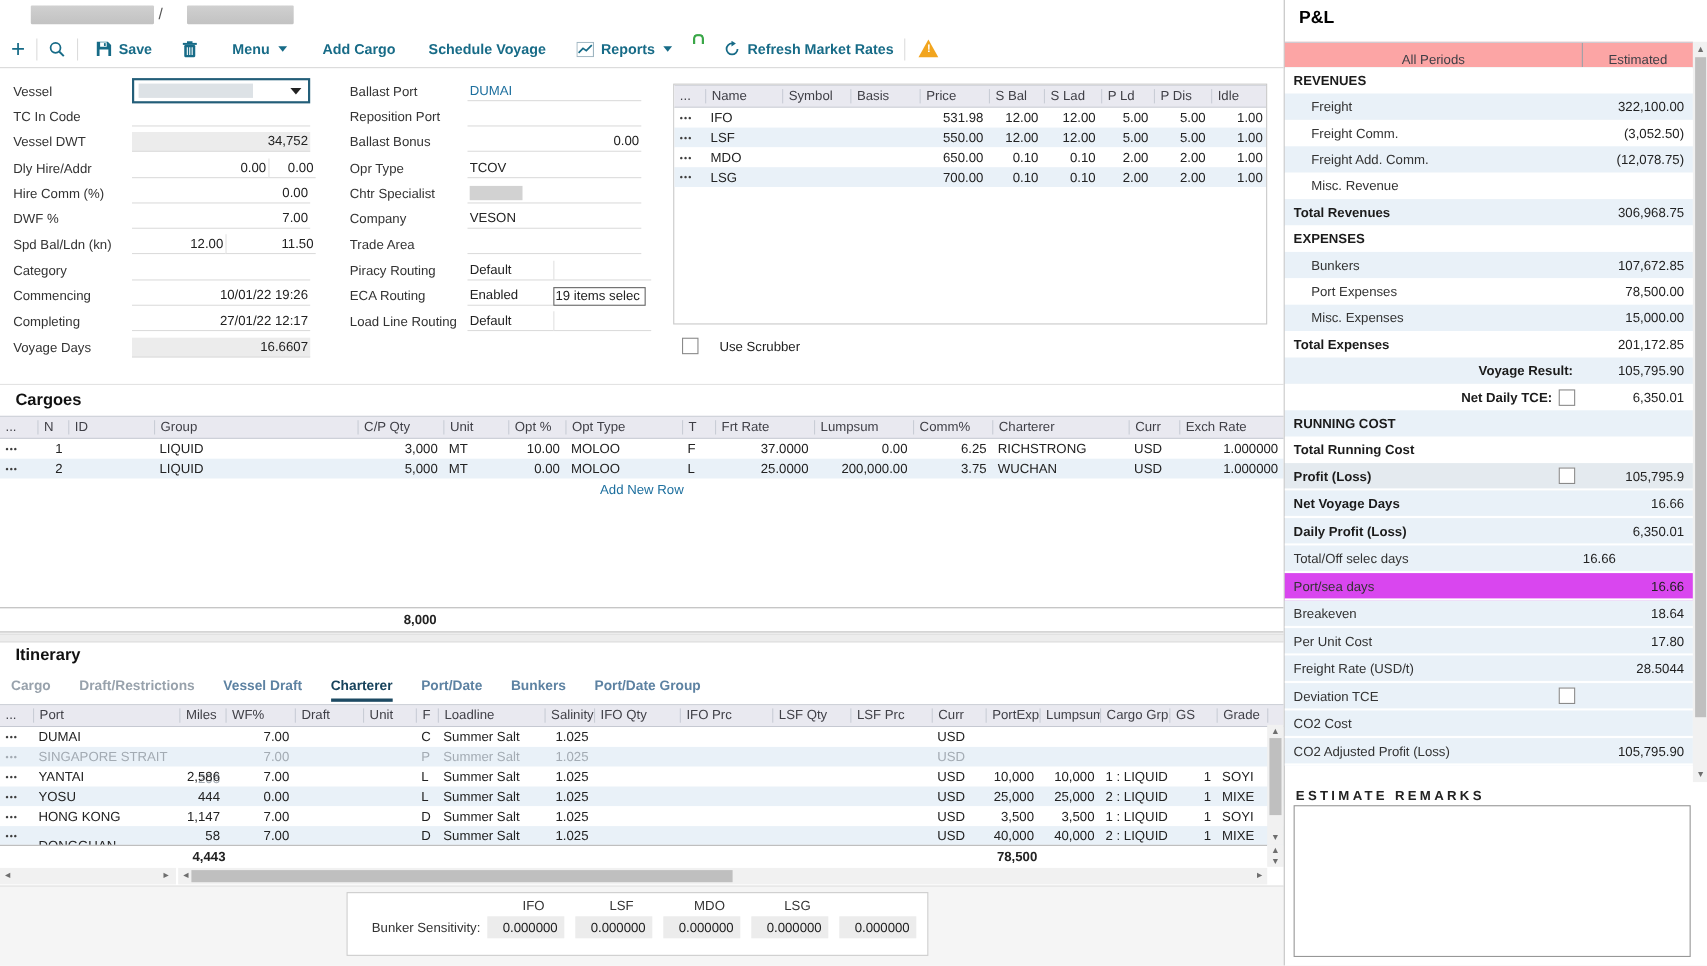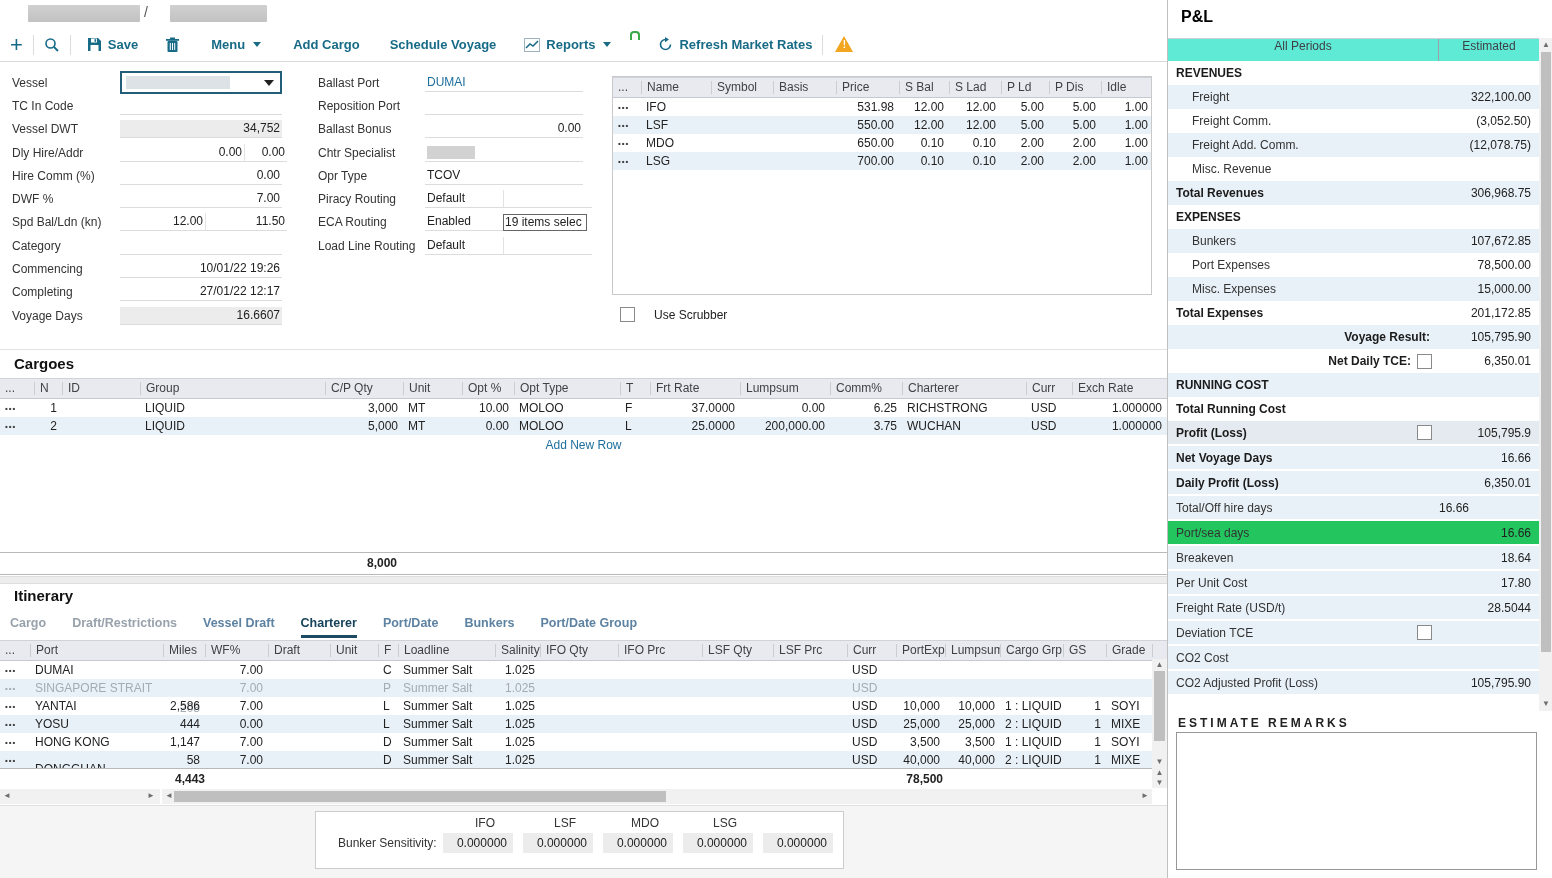--- a/index.html
+++ b/index.html
@@ -84,22 +84,22 @@
   .sb-head span{width:70px;text-align:center;color:#333;}
   .sb-vals{display:flex;align-items:center;}
   #bsens-label{width:112px;margin-left:22px;color:#333;}
   .sval{width:70px;height:20px;line-height:20px;background:#ececec;text-align:right;
         padding-right:6px;box-sizing:border-box;margin-right:10px;}
   
   #pnl{position:absolute;left:1167px;top:0;width:385px;height:878px;background:#fff;
        border-left:1px solid #c0c0c0;box-sizing:border-box;}
   #pnl-title{position:absolute;left:13px;top:8px;font-size:16px;font-weight:bold;color:#000;}
   #pnl-head{position:absolute;left:0;top:38px;width:371px;height:22px;display:flex;
-            background:#5eead4;border-top:1px solid #cdd0d8;border-bottom:1px solid #9aa1a8;
-            align-items:flex-start;color:#3f3f46;}
+            background:#fca5a5;border-top:1px solid #cdd0d8;border-bottom:1px solid #9aa1a8;
+            align-items:flex-end;color:#3f3f46;}
   #pnl-head .ph1{width:270px;text-align:center;}
   #pnl-head .phdiv{width:1px;height:22px;background:#9aa1a8;}
   #pnl-head .ph2{flex:1;text-align:center;}
   #pnl-rows{position:absolute;left:0;top:61px;width:371px;}
   .prow{display:flex;align-items:center;height:24px;box-sizing:border-box;padding:0 8px;}
   .prow.gap{border-bottom:2px solid #fff;height:25px;}
   .plabel{flex:1;color:#333;white-space:nowrap;overflow:hidden;}
   .plabel.b,.plabel.sec{font-weight:bold;color:#1b1b1b;}
   .prow.rr .plabel{text-align:right;padding-right:6px;}
   .pval{width:95px;text-align:right;white-space:nowrap;overflow:hidden;}
@@ -259,26 +259,34 @@
       </div>
       <div class="frow">
         <span class="flabel">Reposition Port</span>
         <div class="ffield fld" style="width: 158px;"></div>
       </div>
       <div class="frow">
         <span class="flabel">Ballast Bonus</span>
         <div class="ffield fld ra" style="width: 158px;">0.00</div>
       </div>
       <div class="frow">
+        <span class="flabel">Opr Type</span>
+        <div class="ffield fld" style="width: 158px;">TCOV</div>
+      </div>
+      <div class="frow">
         <span class="flabel">Chtr Specialist</span>
         <div class="ffield fld" style="width: 158px;"><span class="redact2"></span></div>
       </div>
       <div class="frow">
-        <span class="flabel">Opr Type</span>
-        <div class="ffield fld" style="width: 158px;">TCOV</div>
+        <span class="flabel">Company</span>
+        <div class="ffield fld" style="width: 158px;">VESON</div>
+      </div>
+      <div class="frow">
+        <span class="flabel">Trade Area</span>
+        <div class="ffield fld" style="width: 158px;"></div>
       </div>
       <div class="frow">
         <span class="flabel">Piracy Routing</span>
         <div class="ffield" style="width: 158px;">
           <span class="fld seg" style="width: 74px;">Default</span>
           <span class="fld seg" style="width: 84px;"></span>
         </div>
       </div>
       <div class="frow">
         <span class="flabel">ECA Routing</span>
@@ -708,24 +716,24 @@
         </div>
         <div class="prow gap" style="background: rgb(233, 241, 248);">
           <span class="plabel b">Net Voyage Days</span>
           <span class="pval">16.66</span>
         </div>
         <div class="prow gap" style="background: rgb(233, 241, 248);">
           <span class="plabel b">Daily Profit (Loss)</span>
           <span class="pval">6,350.01</span>
         </div>
         <div class="prow gap" style="background: rgb(233, 241, 248);">
-          <span class="plabel">Total/Off hire days</span>
+          <span class="plabel">Total/Off selec days</span>
           <span class="pval" style="margin-right: 62px;">16.66</span>
         </div>
-        <div class="prow gap" style="background: #22c55e; align-items: center;">
+        <div class="prow gap" style="background: #d946ef; align-items: center;">
           <span class="plabel">Port/sea days</span>
           <span class="pval">16.66</span>
         </div>
         <div class="prow gap" style="background: rgb(233, 241, 248);">
           <span class="plabel">Breakeven</span>
           <span class="pval">18.64</span>
         </div>
         <div class="prow gap" style="background: rgb(233, 241, 248);">
           <span class="plabel">Per Unit Cost</span>
           <span class="pval">17.80</span>

